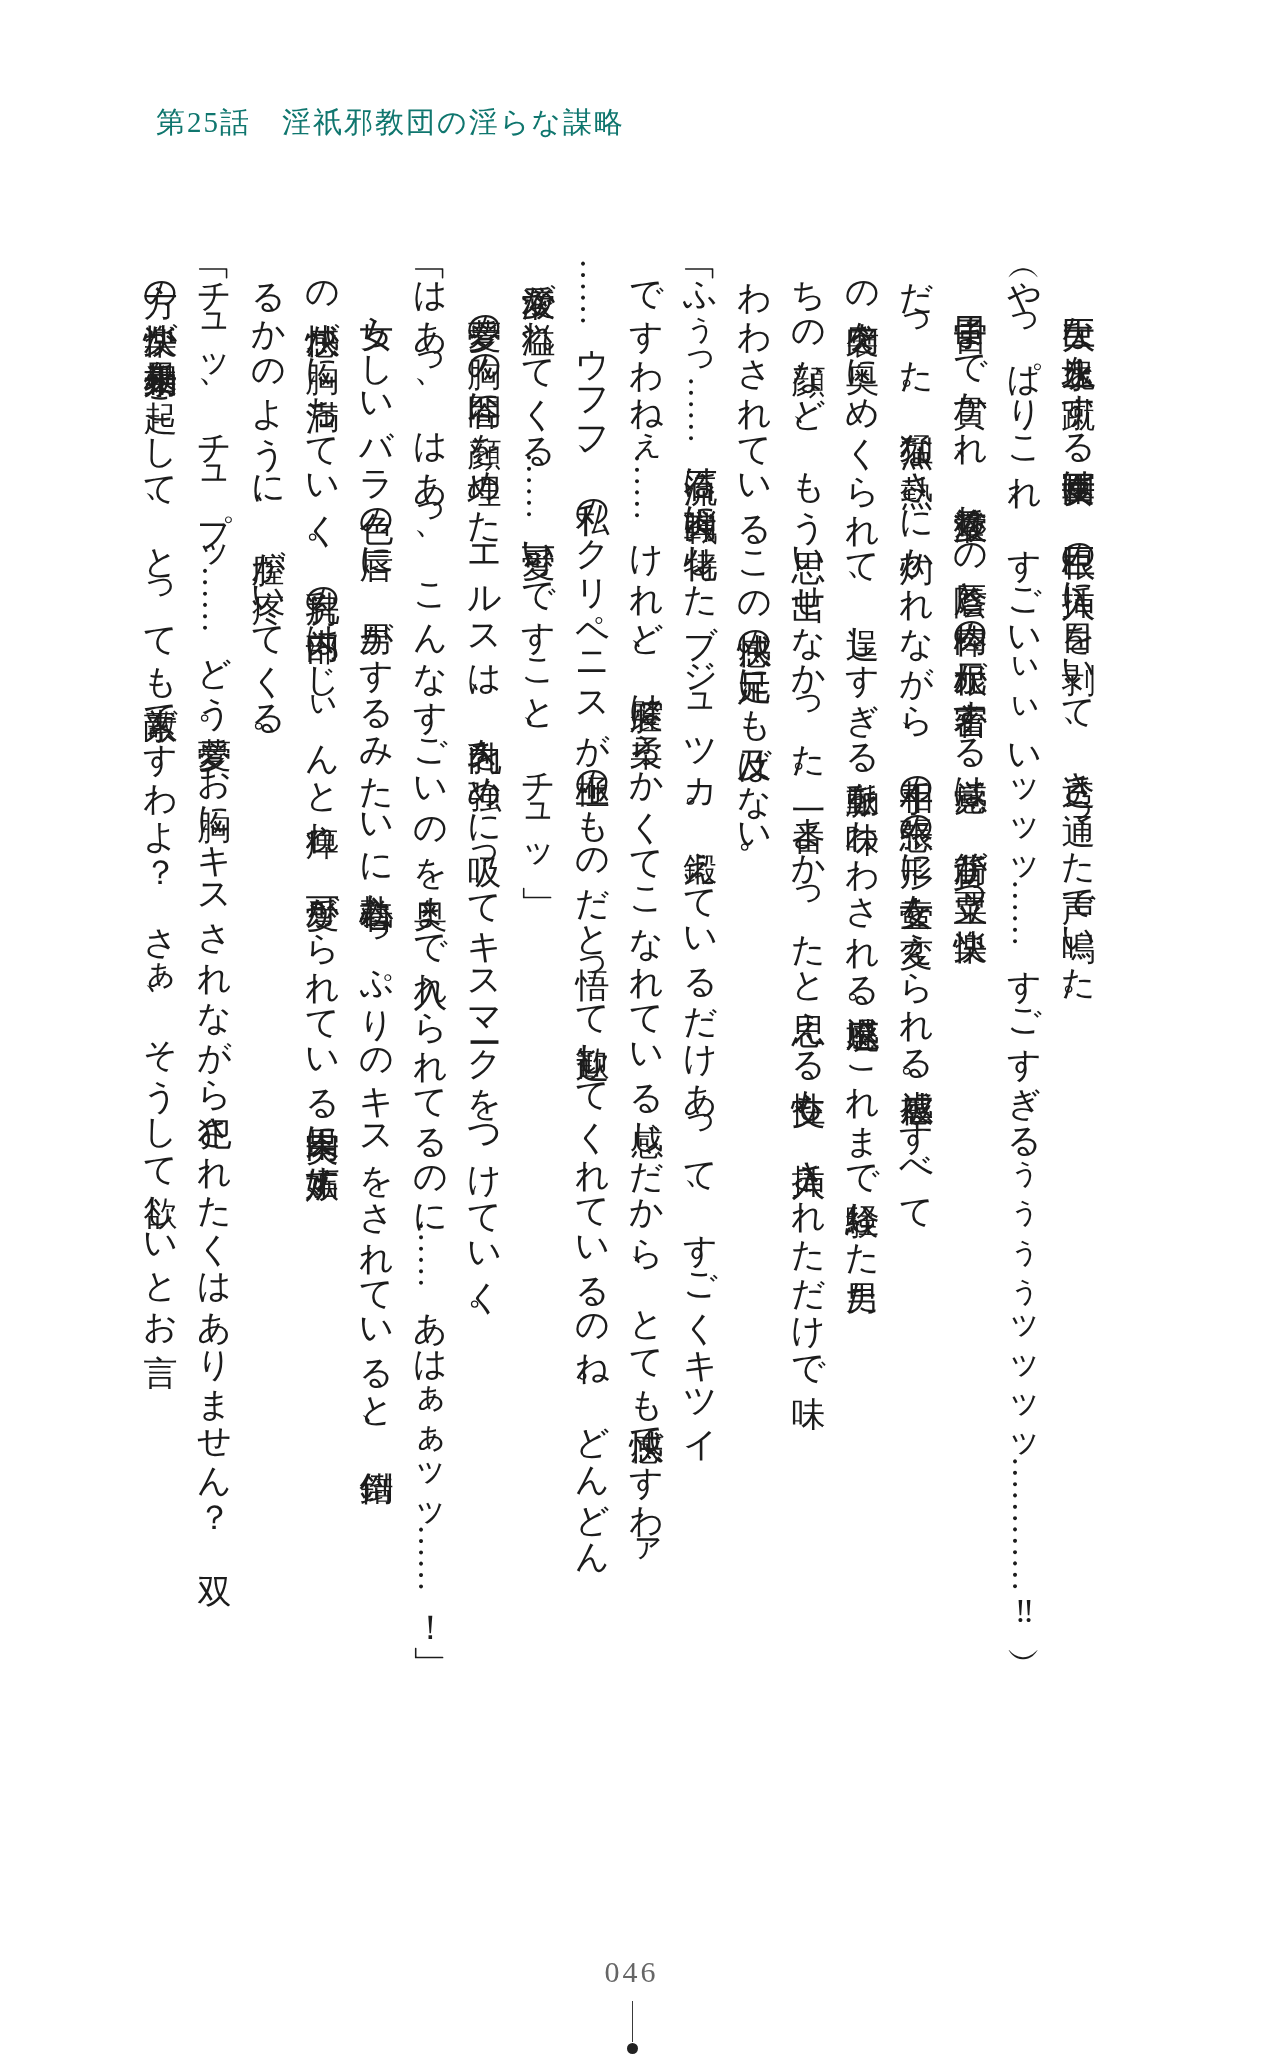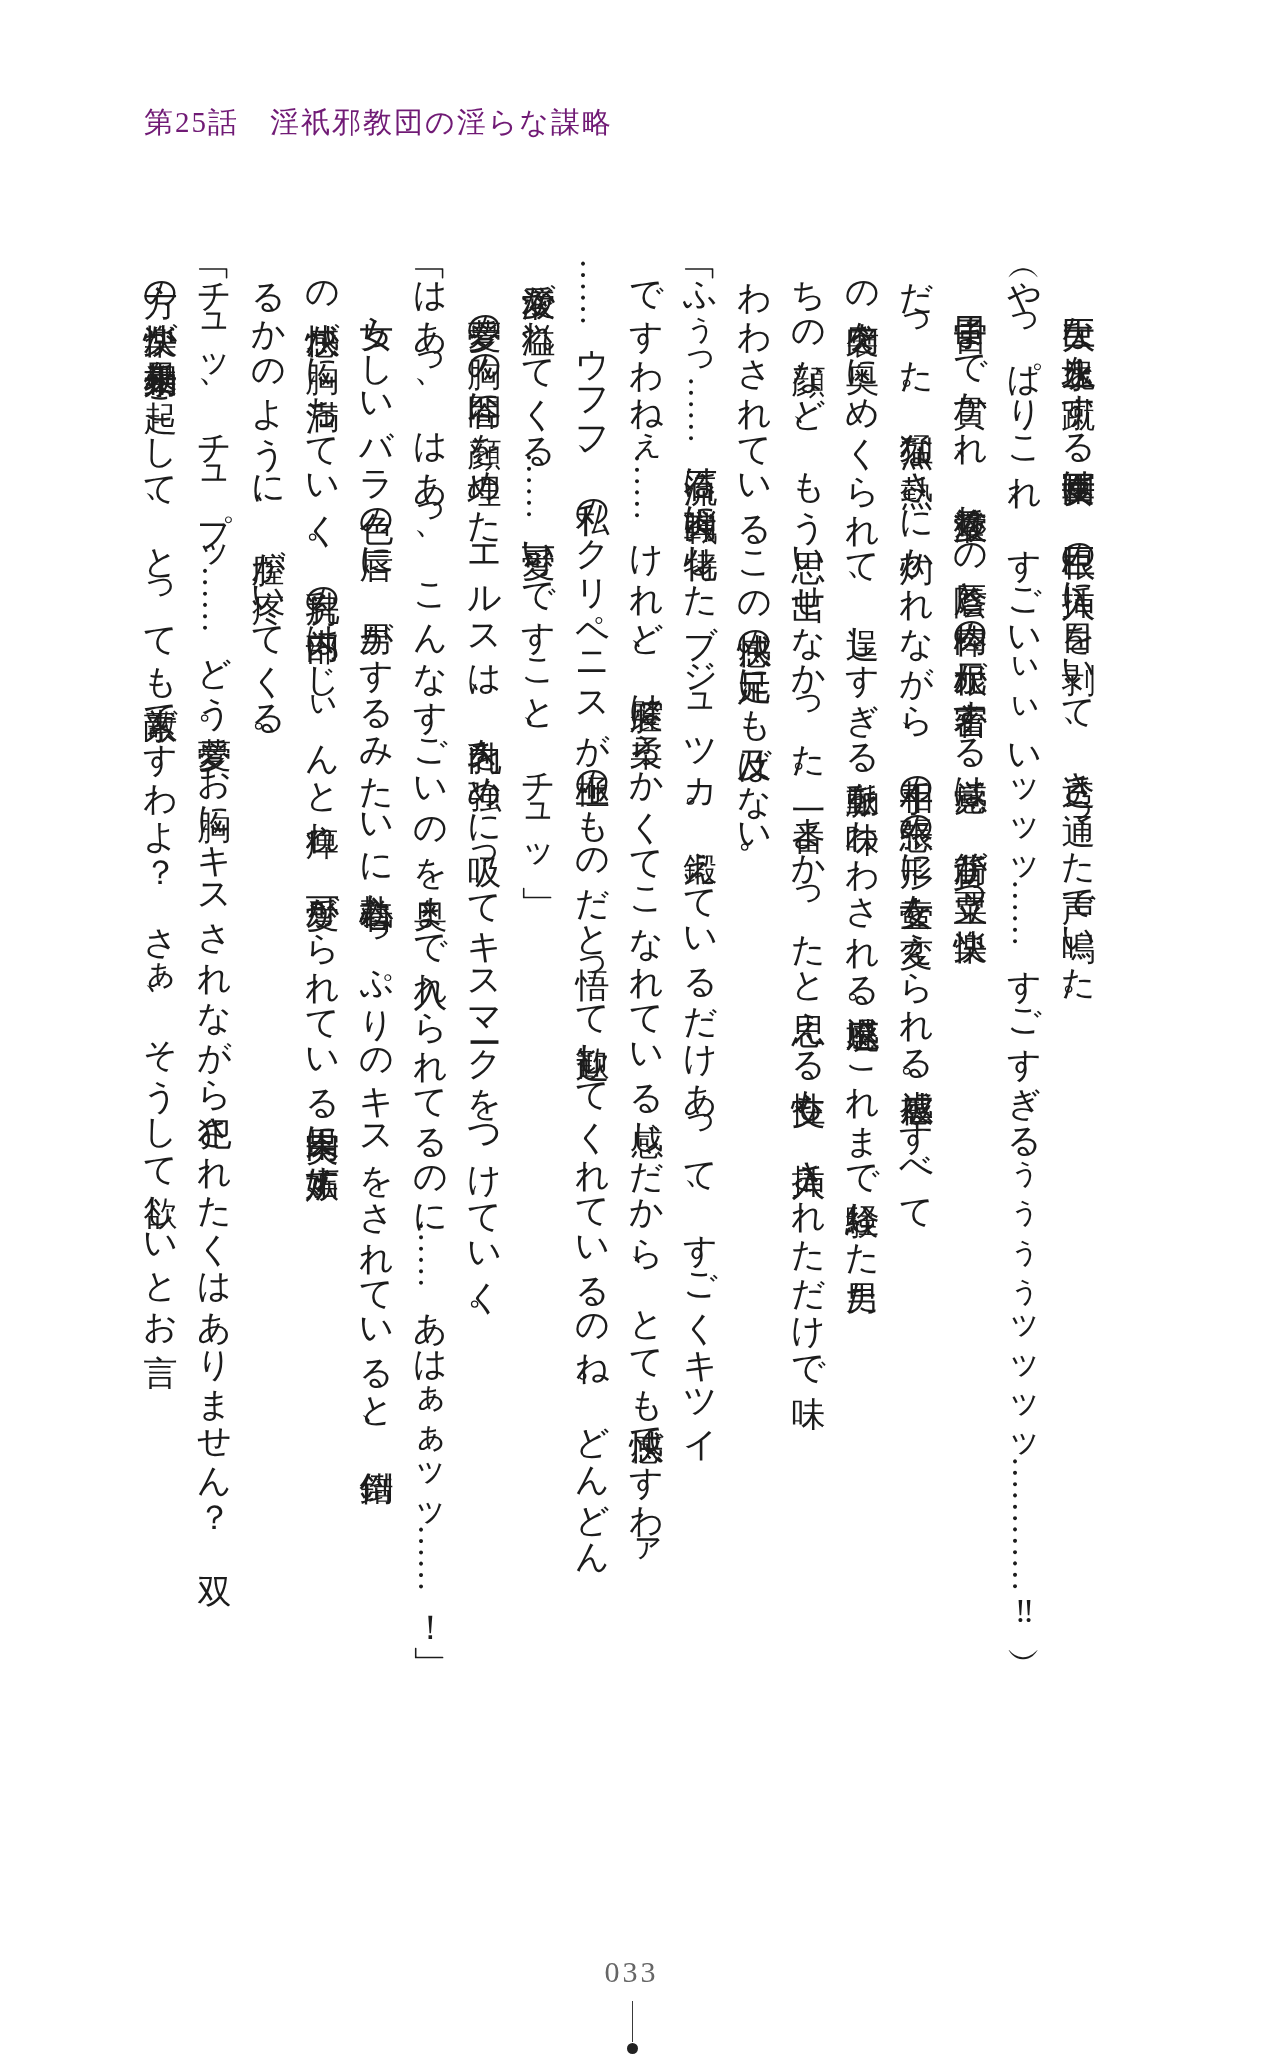--- a/index.html
+++ b/index.html
@@ -7,24 +7,24 @@
     position:relative;
     width:1263px;
     height:2066px;
     background:#ffffff;
     overflow:hidden;
     font-family:"Liberation Serif","DejaVu Serif",serif;
   }
   .chapter-header{
     position:absolute;
     top:103px;
-    left:144px;
+    left:156px;
     font-size:29px;
     letter-spacing:2px;
-    color:#701a75;
+    color:#0f766e;
     white-space:nowrap;
   }
   .body-text{
     position:absolute;
     top:258px;
     right:158px;
     height:1390px;
     writing-mode:vertical-rl;
     text-orientation:mixed;
     font-size:34px;
@@ -83,17 +83,17 @@
       <div class="tline">愛液が溢れてくる……可愛いですこと、チュッ」</div>
       <div class="tline indent">愛夢の胸の谷間に顔を埋めたエルスは、内乳を強めに吸ってキスマークをつけていく。</div>
       <div class="tline">「はあっ、はあっ、こんなすごいのを奥まで入れられてるのに……あはぁぁッッ……！」</div>
       <div class="tline indent">女らしいバラ色の唇に、男がするみたいに執着心たっぷりのキスをされていると、倒錯</div>
       <div class="tline">の快感が胸に満ちていく。乳房の内部はじぃんと痺れ、可愛がられている肉果実に嫉妬す</div>
       <div class="tline">るかのように、膣が疼いてくる。</div>
       <div class="tline">「チュッ、チュプッ……どう愛夢。お胸にキスされながら犯されたくはありません？　双</div>
       <div class="tline">方の快楽が相乗効果を起こして、とっても素敵ですわよ？　さぁ、そうして欲しいとお言</div>
     </div>
 
-  <div class="page-number" style="color: rgb(102, 102, 102);">033</div>
+  <div class="page-number" style="color: rgb(102, 102, 102);">046</div>
 
   <div class="binding-mark-line"></div>
   <div class="binding-mark-dot"></div>
 </div>
 
 </body></html>

